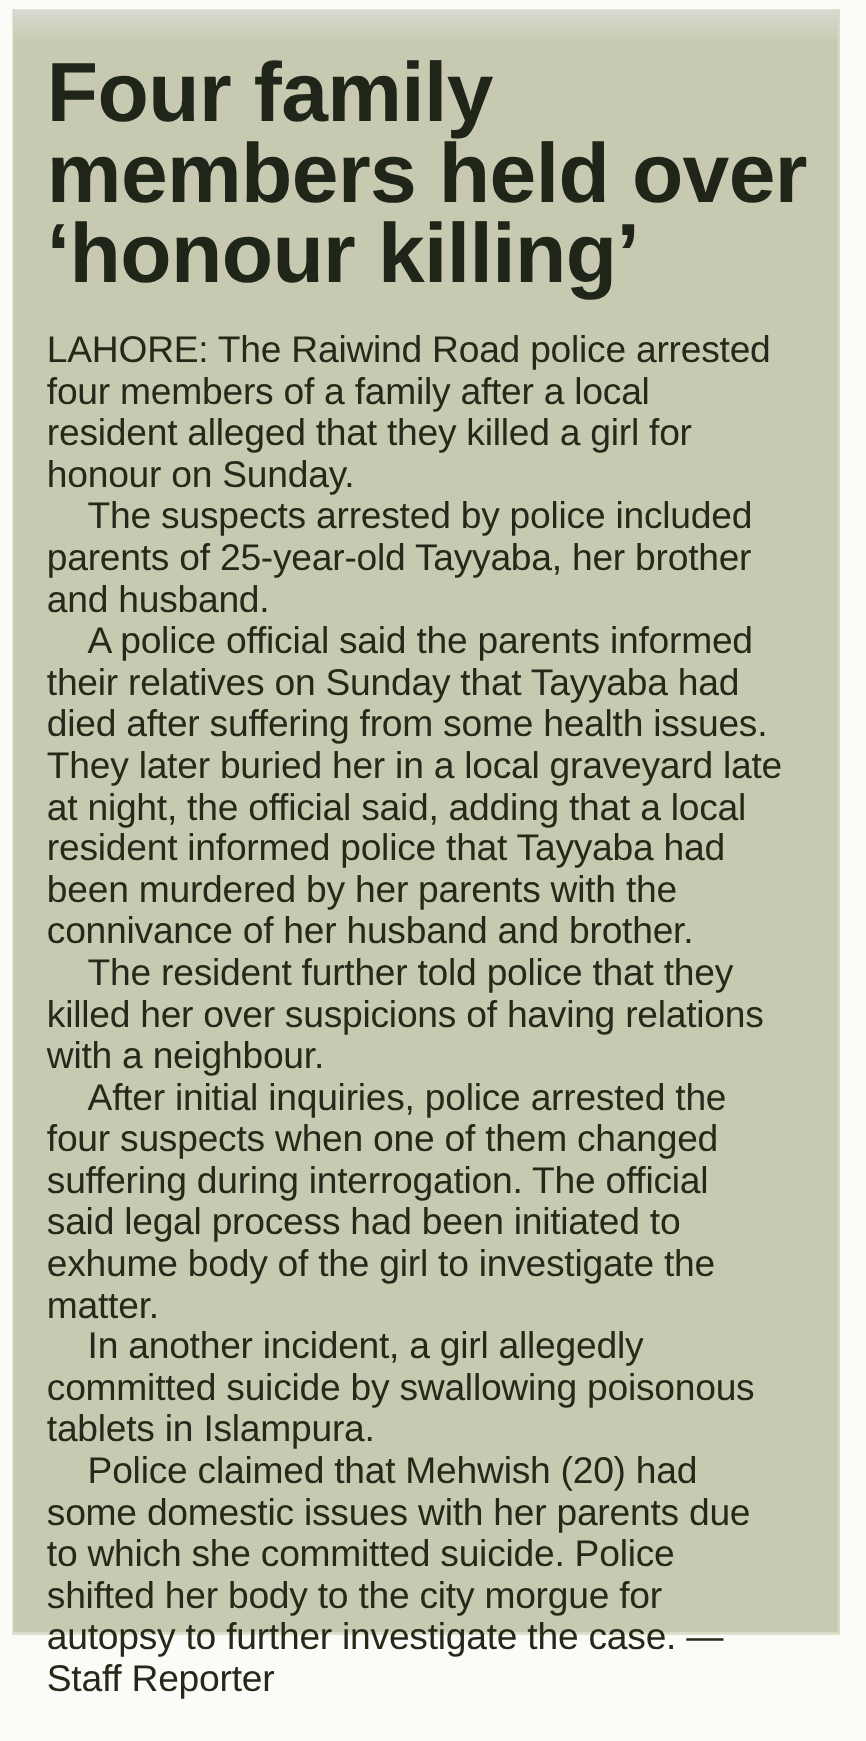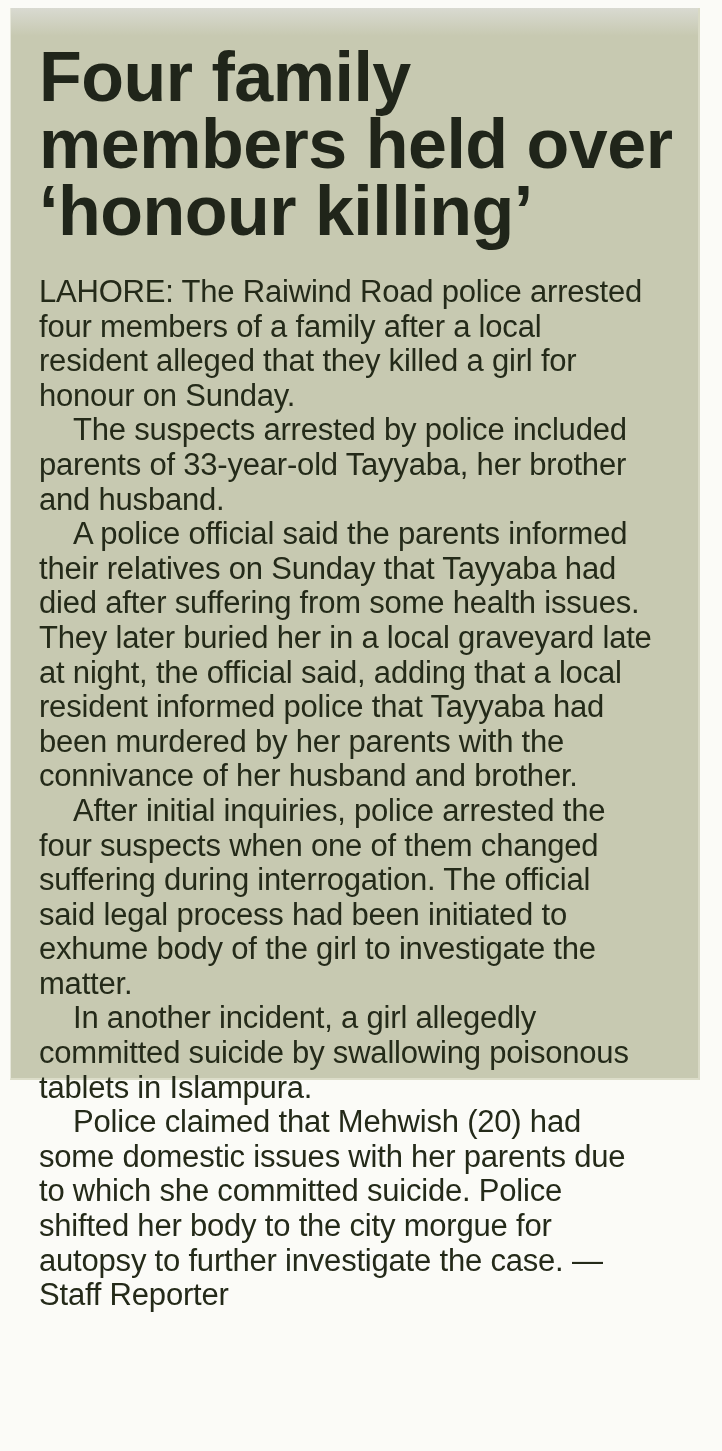--- a/index.html
+++ b/index.html
@@ -12,21 +12,21 @@
     position: relative;
     background: #fbfbf7;
     font-family: "Liberation Sans", sans-serif;
     overflow: hidden;
   }
   .clip {
     position: absolute;
     left: 10px;
     top: 8px;
     width: 690px;
-    height: 1072px;
+    height: 1354px;
     box-sizing: border-box;
     background: #c7c9b1;
     border-left: 1px solid #e6e7da;
     border-right: 2px solid #d9dac6;
     border-bottom: 2px solid #dcddc9;
     padding: 36px 24px 0 28px;
   }
   
   .clip::before {
     content: "";
@@ -67,30 +67,33 @@
   <h1 class="headline">Four family
 members held over
 ‘honour killing’</h1>
 
   <div class="article-body">
     <p>LAHORE: The Raiwind Road police arrested
 four members of a family after a local
 resident alleged that they killed a girl for
 honour on Sunday.</p>
     <p class="ind">The suspects arrested by police included
-parents of 33-year-old Tayyaba, her brother
+parents of 25-year-old Tayyaba, her brother
 and husband.</p>
     <p class="ind">A police official said the parents informed
 their relatives on Sunday that Tayyaba had
 died after suffering from some health issues.
 They later buried her in a local graveyard late
 at night, the official said, adding that a local
 resident informed police that Tayyaba had
 been murdered by her parents with the
 connivance of her husband and brother.</p>
+    <p class="ind">The resident further told police that they
+killed her over suspicions of having relations
+with a neighbour.</p>
     <p class="ind">After initial inquiries, police arrested the
 four suspects when one of them changed
 suffering during interrogation. The official
 said legal process had been initiated to
 exhume body of the girl to investigate the
 matter.</p>
     <p class="ind">In another incident, a girl allegedly
 committed suicide by swallowing poisonous
 tablets in Islampura.</p>
     <p class="ind">Police claimed that Mehwish (20) had

